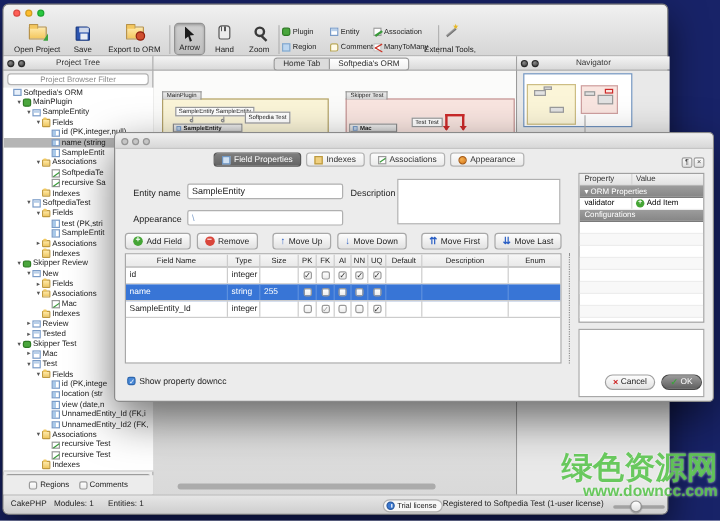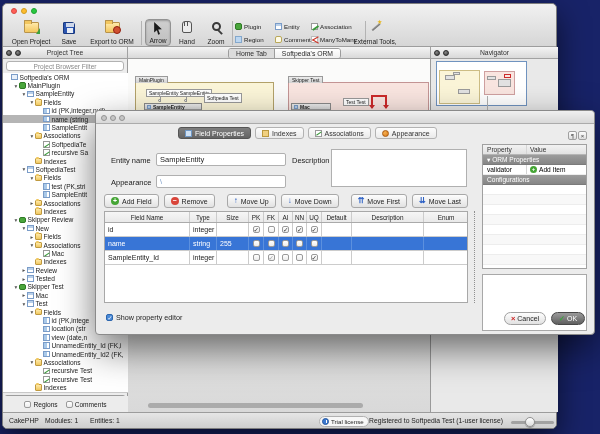--- a/index.html
+++ b/index.html
@@ -800,26 +800,30 @@
         <div class="pprow"></div>
         <div class="pprow alt"></div>
         <div class="pprow"></div>
         <div class="pprow alt"></div>
       </div>
     <div id="plower"></div>
 
 
     <div id="show-prop">
       <span class="cb blue"></span>
-      <span>Show property editor</span>
+      <span>Show property downcc</span>
     </div>
     <div id="btn-cancel">
       <span class="xred">×</span>
       <span>Cancel</span>
     </div>
     <div id="btn-ok">
       <span class="vgrn">✓</span>
       <span>OK</span>
     </div>
   </div>
 
+  <div id="wm">
+    <div class="l1">绿色资源网</div>
+    <div class="l2">www.downcc.com</div>
+  </div>
 
 </div>
 
 </body></html>

